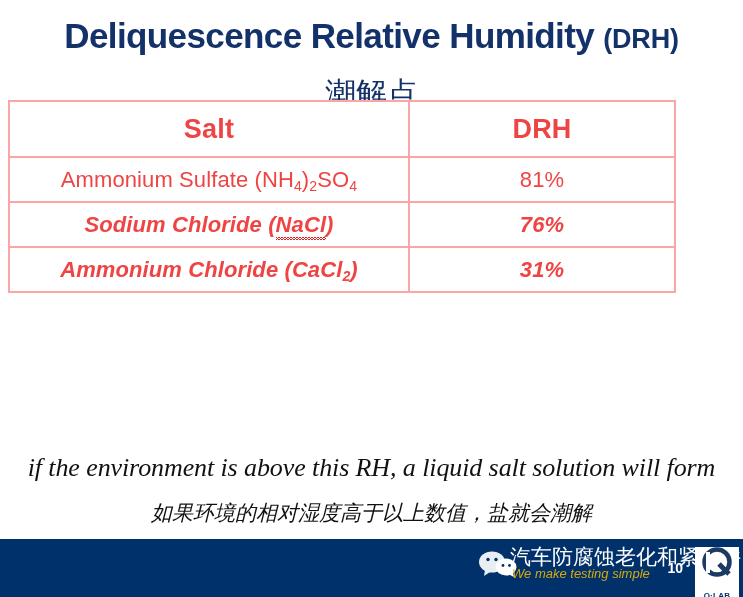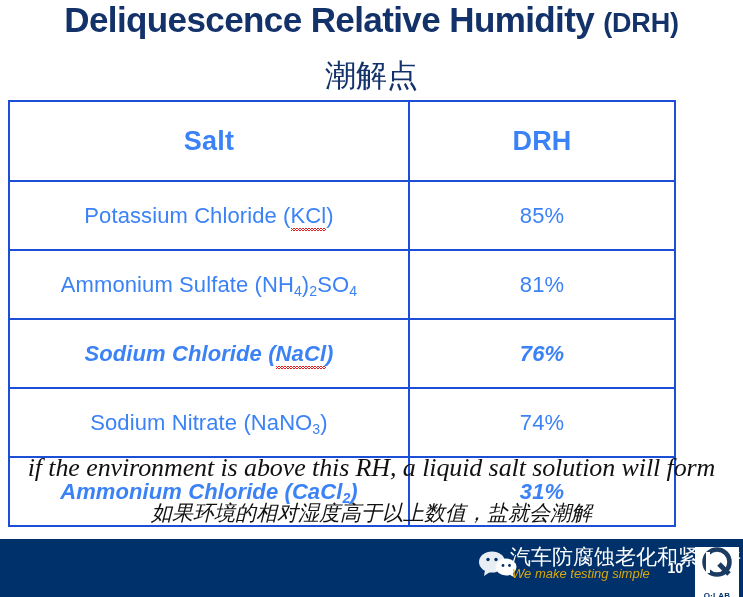--- a/index.html
+++ b/index.html
@@ -18,21 +18,21 @@
 
   
   #title-block {
     position: absolute;
     left: 0;
     top: 0;
     width: 743px;
     text-align: center;
   }
   #main-title {
-    margin: 0;
+    margin: 16px;
     padding: 0;
     color: #14326a;
     font-family: "Liberation Sans", sans-serif;
     font-weight: bold;
     font-size: 35px;
     line-height: 40px;
     letter-spacing: -0.6px;
     white-space: nowrap;
   }
   #main-title .drh-suffix {
@@ -57,25 +57,25 @@
     width: 666px;
     border-collapse: collapse;
     table-layout: fixed;
     background: #ffffff;
   }
   #drh-table col.col-salt { width: 400px; }
   #drh-table col.col-drh  { width: 266px; }
 
   #drh-table th,
   #drh-table td {
-    border: 2px solid #1d4ed8;
+    border: 2px solid #fca5a5;
     text-align: center;
     vertical-align: middle;
-    color: #3b82f6;
-    padding: 12px;
+    color: #ef4444;
+    padding: 0;
   }
   #drh-table thead th {
     height: 54px;
     font-size: 27px;
     font-weight: bold;
     letter-spacing: 0.2px;
   }
   #drh-table tbody td {
     height: 43px;
     font-size: 22px;
@@ -235,39 +235,31 @@
     <col class="col-drh">
   </colgroup>
   <thead>
     <tr>
       <th>Salt</th>
       <th>DRH</th>
     </tr>
   </thead>
   <tbody>
 
-    <tr>
-      <td><span>Potassium Chloride (</span><span class="squiggle">KCl</span><span>)</span></td>
-      <td>85%</td>
-    </tr>
 
     <tr>
       <td><span>Ammonium Sulfate (NH</span><sub>4</sub><span>)</span><sub>2</sub><span>SO</span><sub>4</sub></td>
       <td>81%</td>
     </tr>
 
     <tr class="highlight">
       <td><span>Sodium Chloride (</span><span class="squiggle">NaCl</span><span>)</span></td>
       <td>76%</td>
     </tr>
 
-    <tr>
-      <td><span>Sodium Nitrate (NaNO</span><sub>3</sub><span>)</span></td>
-      <td>74%</td>
-    </tr>
 
 
     <tr class="highlight">
       <td><span>Ammonium Chloride (CaCl</span><sub>2</sub><span>)</span></td>
       <td>31%</td>
     </tr>
 
   </tbody>
 </table>
 

